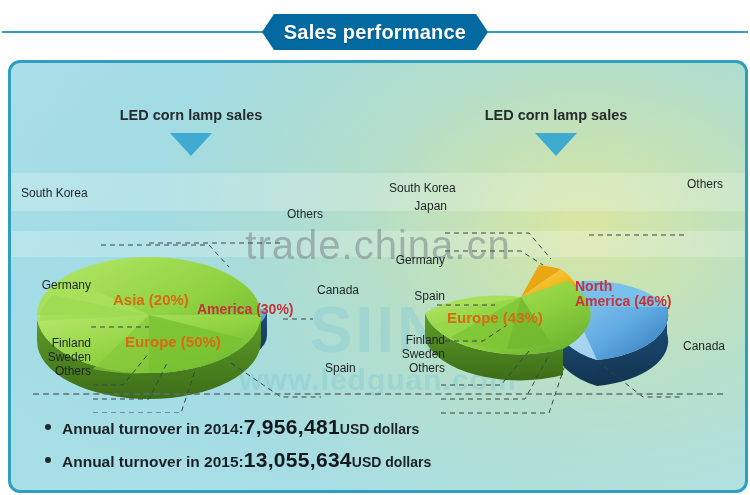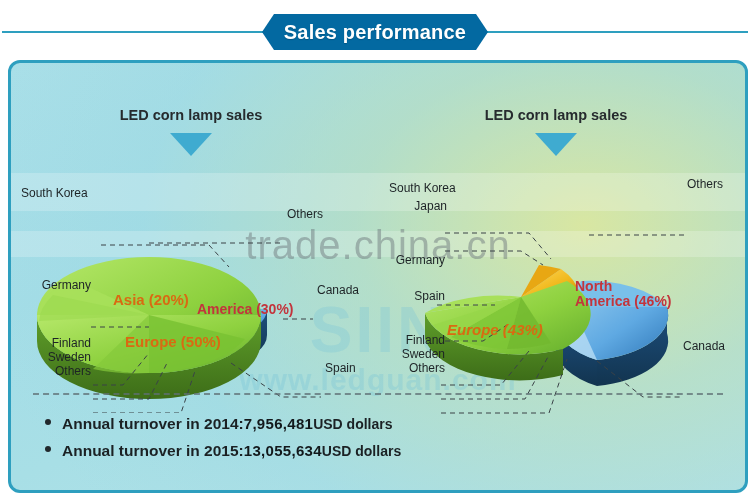--- a/index.html
+++ b/index.html
@@ -90,21 +90,21 @@
     position:absolute;left:22px;top:330px;width:690px;height:0;
     border-top:2px dashed #5f6f74;opacity:.75;
   }
   .bullets{position:absolute;left:34px;top:352px;}
   .bullet-row{display:flex;align-items:baseline;margin-bottom:9px;}
   .dot{
     width:6px;height:6px;border-radius:50%;background:#21282c;
     margin-right:11px;position:relative;top:-4px;flex:0 0 auto;
   }
   .b-text{font-size:15.5px;color:#1b2124;font-weight:600;}
-  .b-num{font-size:15px;font-weight:bold;color:#12181b;letter-spacing:.3px;}
+  .b-num{font-size:21px;font-weight:bold;color:#12181b;letter-spacing:.3px;}
   .b-unit{font-size:14px;color:#1b2124;font-weight:700;}
 </style>
 </head>
 <body>
 
 <div class="page">
 
   <div class="banner-row">
     <div class="banner-line left"></div>
     <div class="banner-line right"></div>
@@ -282,21 +282,21 @@
           <path d="M30 178 L114 178 L138 134"></path>
           <path d="M30 192 L138 192 L156 138"></path>
         </g>
 
         <g stroke="#3a4247" stroke-width="1" stroke-dasharray="5 4" fill="none">
           <path d="M178 14 L262 14 L276 14"></path>
           <path d="M186 140 L232 176 L272 176"></path>
         </g>
       </svg>
 
-      <div class="slice-label sl-eu" style="left:36px;top:100px;font-style:italic;">Europe (43%)</div>
+      <div class="slice-label sl-eu" style="left:36px;top:88px;">Europe (43%)</div>
       <div class="slice-label sl-am" style="left:164px;top:58px;line-height:15px;white-space:pre;">North
 America (46%)</div>
     </div>
 
     <div class="lab r" style="left:378px;top:118px;width:56px;">South Korea</div>
     <div class="lab r" style="left:380px;top:136px;width:56px;">Japan</div>
     <div class="lab r" style="left:370px;top:190px;width:64px;">Germany</div>
     <div class="lab r" style="left:370px;top:226px;width:64px;">Spain</div>
     <div class="lab r" style="left:370px;top:270px;width:64px;">Finland</div>
     <div class="lab r" style="left:370px;top:284px;width:64px;">Sweden</div>

